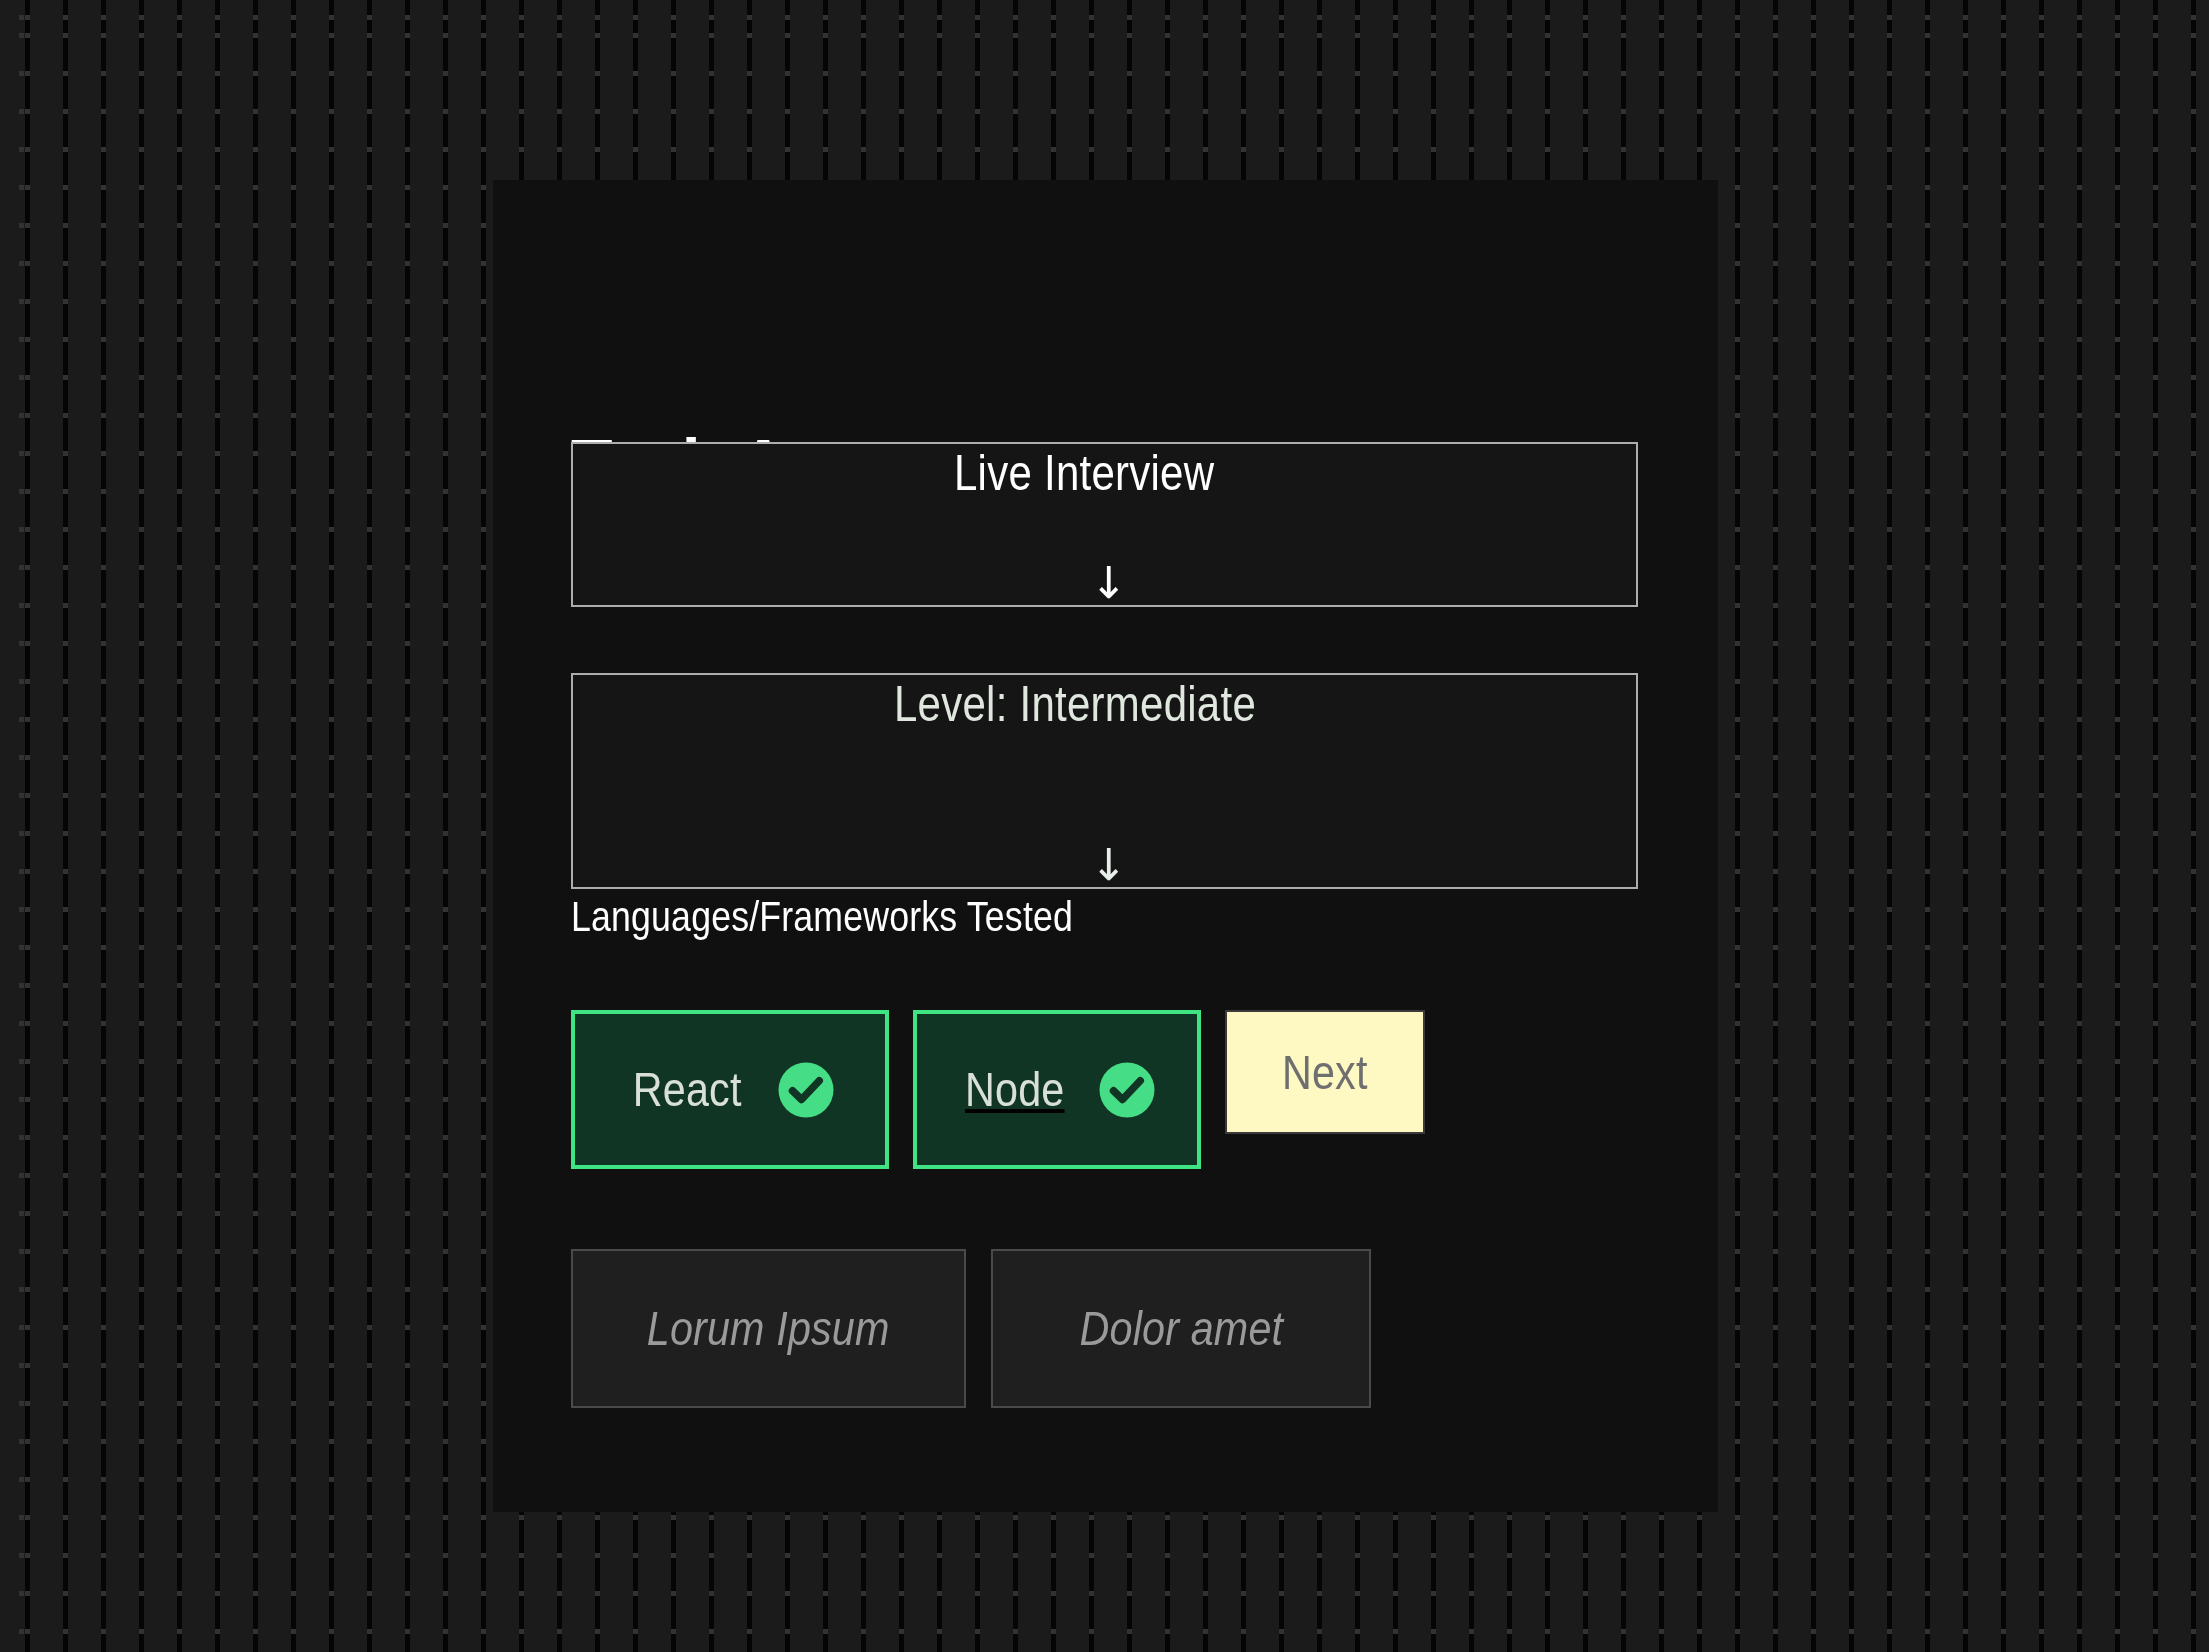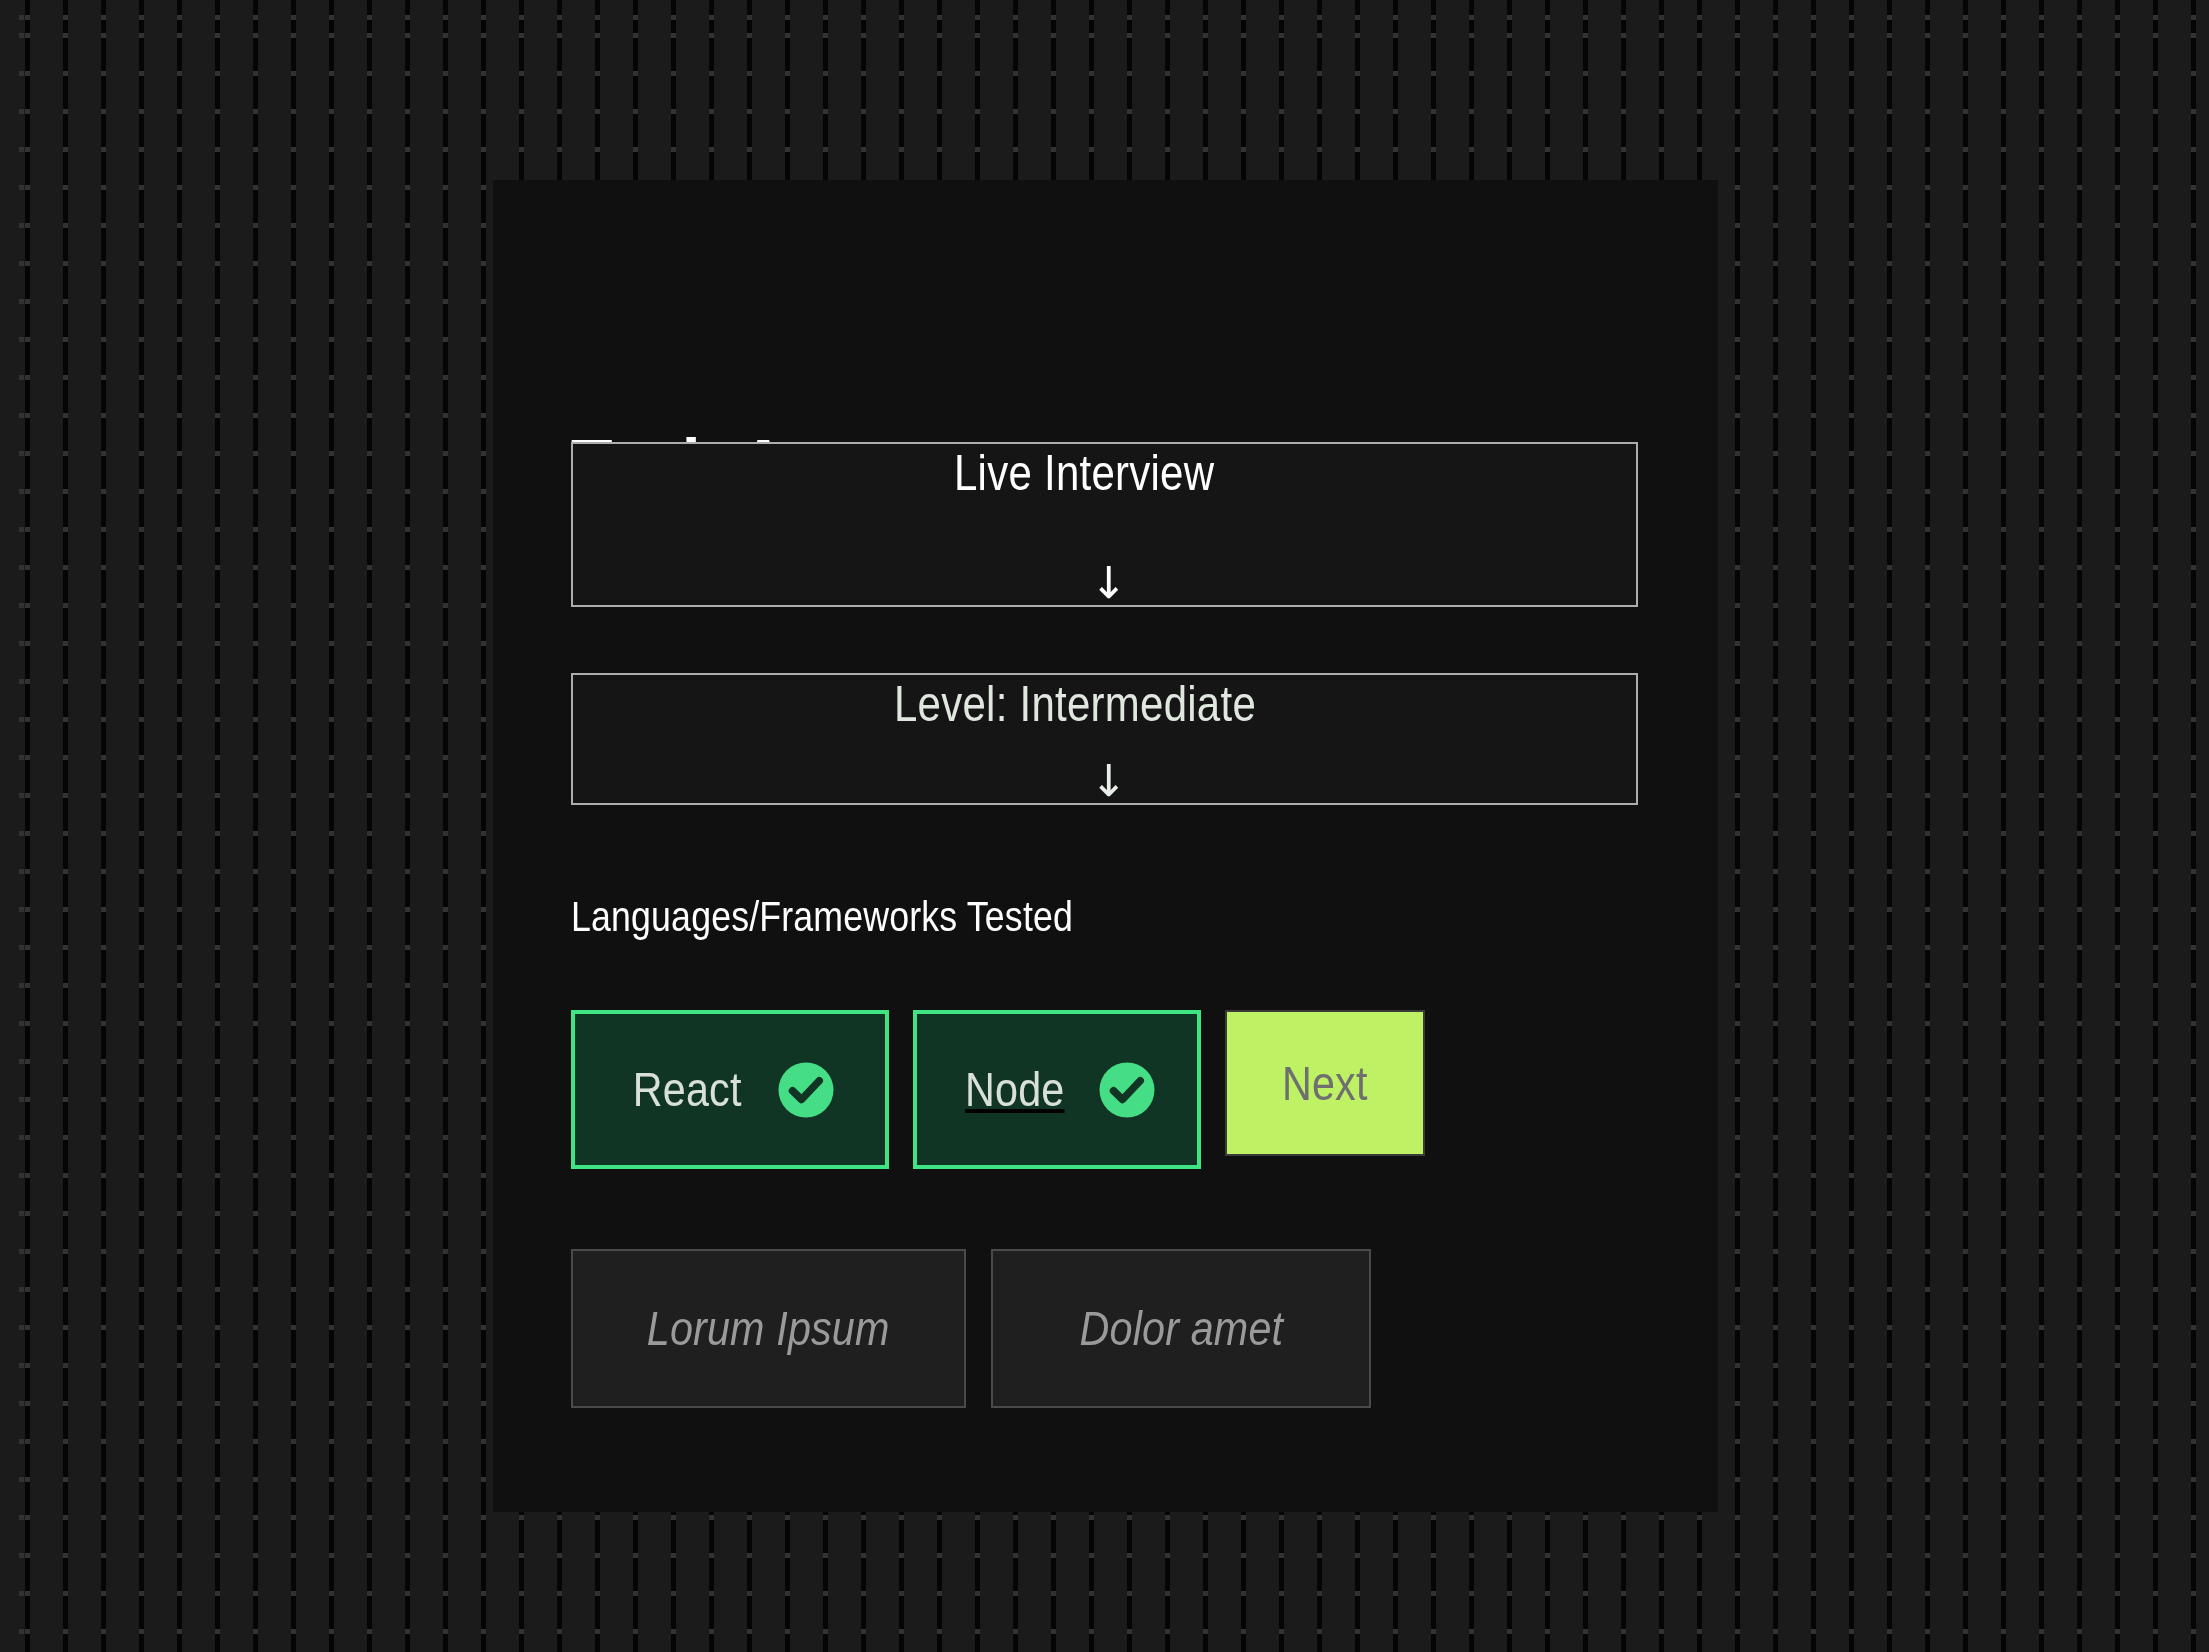--- a/index.html
+++ b/index.html
@@ -79,21 +79,21 @@
     box-sizing: border-box;
     border: 2.9px solid #adadad;
     background: #151515;
     display: flex;
     align-items: center;
     justify-content: space-between;
     padding: 0 31px 0 40px;
     flex-direction: column;
   }
   .select-1 { top: 262px; height: 165px; }
-  .select-2 { top: 493px; height: 132px; }
+  .select-2 { top: 493px; height: 216px; }
 
   .select-value {
     font-size: 50px;
     color: #ffffff;
     transform: scaleX(0.84);
     transform-origin: left center;
     white-space: nowrap;
     letter-spacing: 0.3px;
   }
   .select-2 .select-value { color: #dfe7df; }
@@ -146,22 +146,22 @@
     border: 4.8px solid #3fe583;
     background: #113524;
     height: 159px;
     margin-right: 24px;
     padding: 0 27px;
   }
   .chip.selected .chip-label { color: #d8e0d8; }
 
   .chip.unselected {
     border: 2.9px solid #3b3b3b;
-    background: #bef264;
-    height: 146px;
+    background: #fef9c3;
+    height: 124px;
     margin-right: 29px;
     padding: 0 25px;
   }
   .chip.unselected .chip-label { color: #6f6f6f; }
 
   .chip.unselected.bright {
     border-color: #4a4a4a;
     background: #1f1f1f;
     height: 159px;
     margin-right: 25px;

